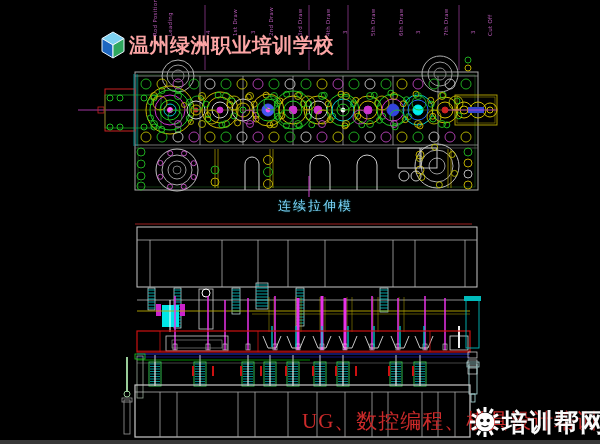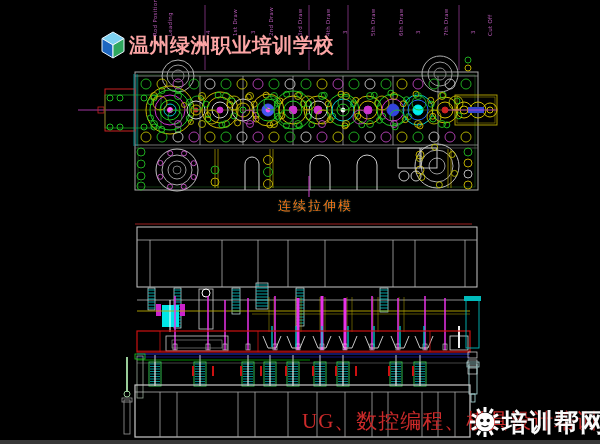--- a/index.html
+++ b/index.html
@@ -2,21 +2,21 @@
 <html><head>
 <meta charset="utf-8">
 <style>
   html,body{margin:0;padding:0;background:#000;}
   .canvas{position:relative;width:600px;height:444px;background:#000;overflow:hidden;
           font-family:"DejaVu Sans","Liberation Sans",sans-serif;}
   #drawing{position:absolute;left:0;top:0;}
   .watermark{position:absolute;left:100px;top:31px;display:flex;align-items:center;gap:3px;}
   .watermark .wm-text{color:#fca5a5;font-size:20px;font-weight:bold;letter-spacing:.5px;
           text-shadow:0 0 3px rgba(0,0,0,.9),1px 1px 0 rgba(0,0,0,.6);white-space:nowrap;}
-  .title-text{position:absolute;left:278px;top:197px;color:#f97316;font-size:13px;
+  .title-text{position:absolute;left:278px;top:197px;color:#7dd3fc;font-size:13px;
           letter-spacing:2px;white-space:nowrap;text-shadow:0 0 2px rgba(0,200,180,.4);}
   .dim-label{position:absolute;transform-origin:0 0;transform:rotate(-90deg);
           font-size:5.5px;color:#b558b5;white-space:nowrap;letter-spacing:.3px;}
   .footer-red{position:absolute;left:302px;top:407px;width:298px;overflow:hidden;
           color:#cc2a2a;font-size:21px;font-family:"Liberation Serif","DejaVu Serif",serif;
           letter-spacing:1px;white-space:nowrap;}
   .footer-white{position:absolute;left:468px;top:404px;display:flex;align-items:center;}
   .footer-white .brand-text{color:#fafafa;font-size:25px;font-weight:bold;letter-spacing:1px;
           white-space:nowrap;text-shadow:0 0 2px #000;}
   .bottom-bar{position:absolute;left:0;top:440px;width:600px;height:4px;background:#383838;}

